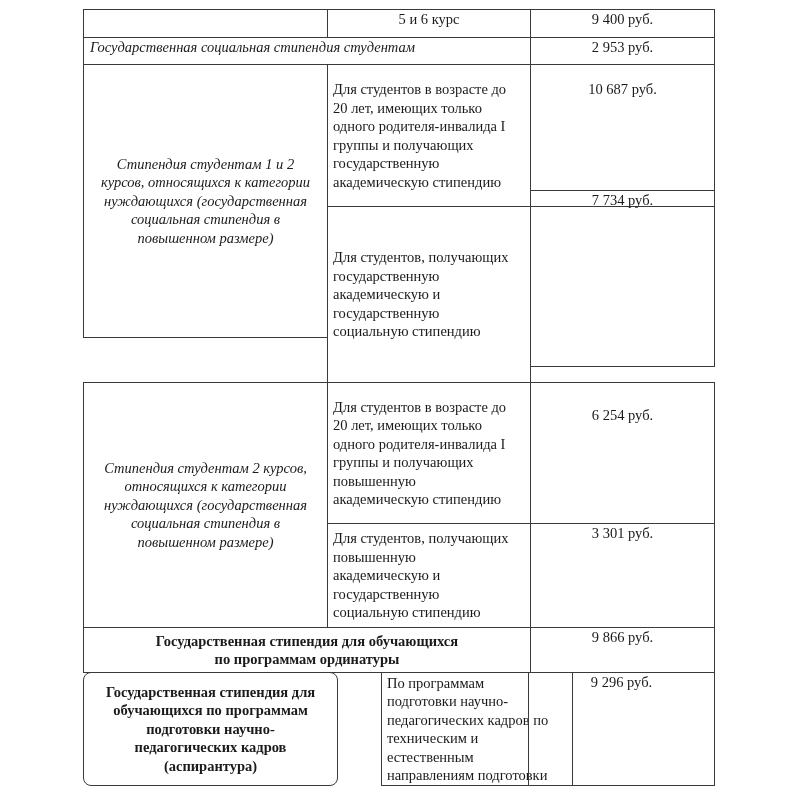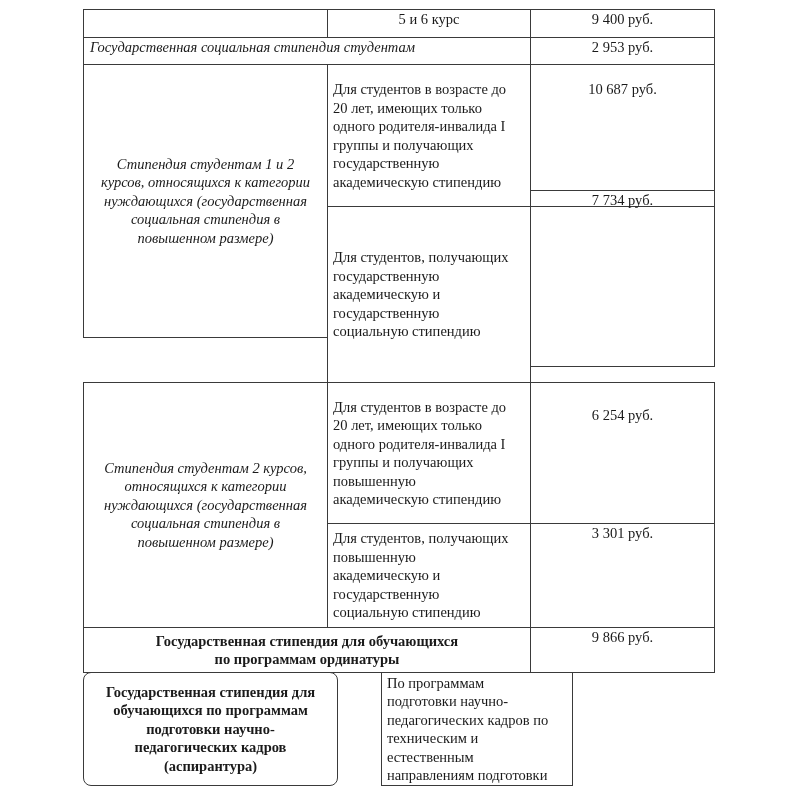--- a/index.html
+++ b/index.html
@@ -133,14 +133,17 @@
     <span>(аспирантура)</span>
   </div>
   <div class="cell desc" style="left:254px; top:663px; width:192px; height:114px; flex-direction:column; align-items:flex-start; justify-content:center;margin-left:44px;">
     <span>По программам</span>
     <span>подготовки научно-</span>
     <span>педагогических кадров по</span>
     <span>техническим и</span>
     <span>естественным</span>
     <span>направлениям подготовки</span>
   </div>
+  <div class="cell amount" style="left:445px; top:663px; width:187px; height:114px;">
+    <span>9 296 руб.</span>
+  </div>
 
 </div>
 
 </body></html>

